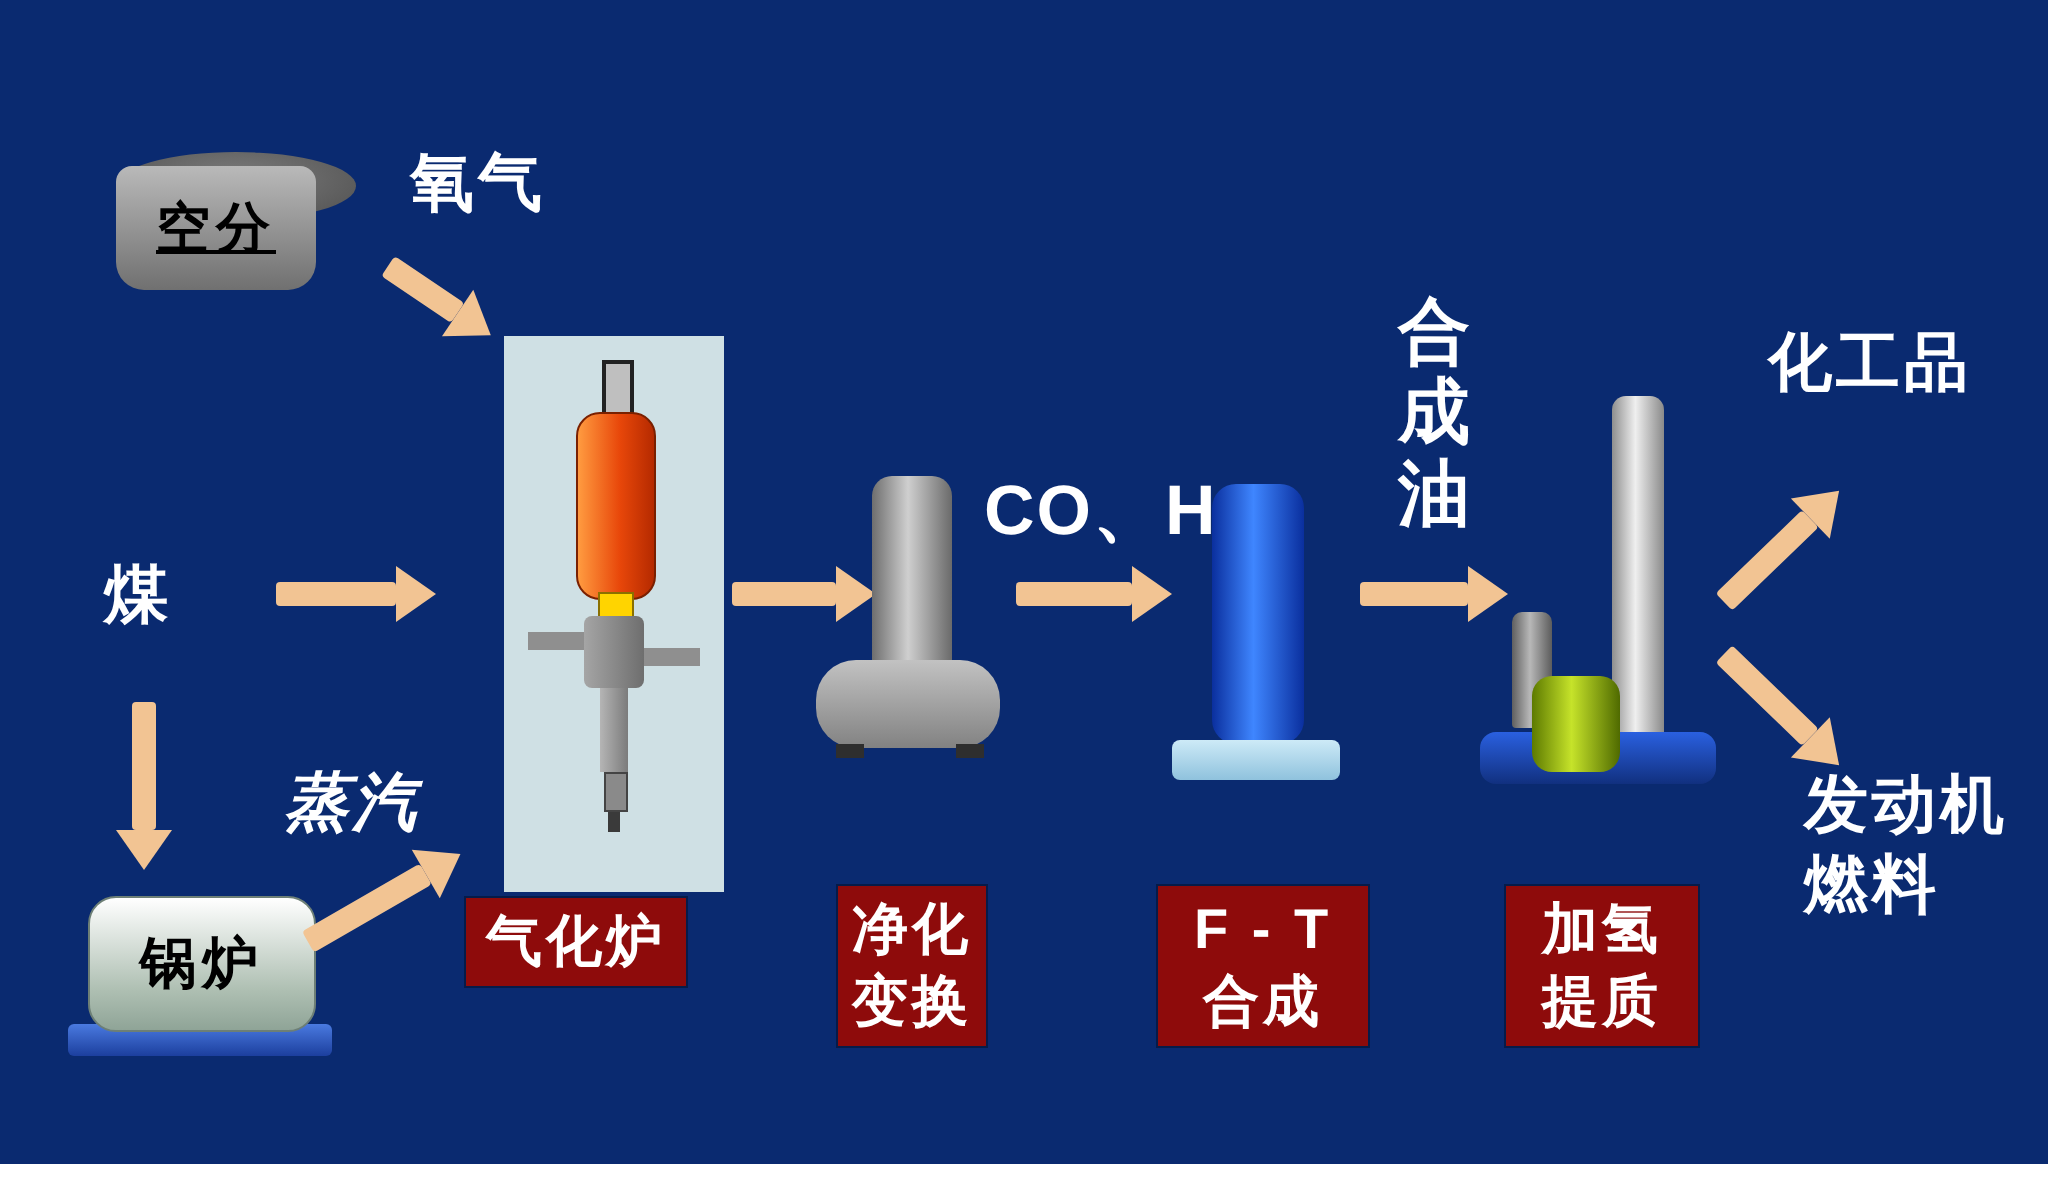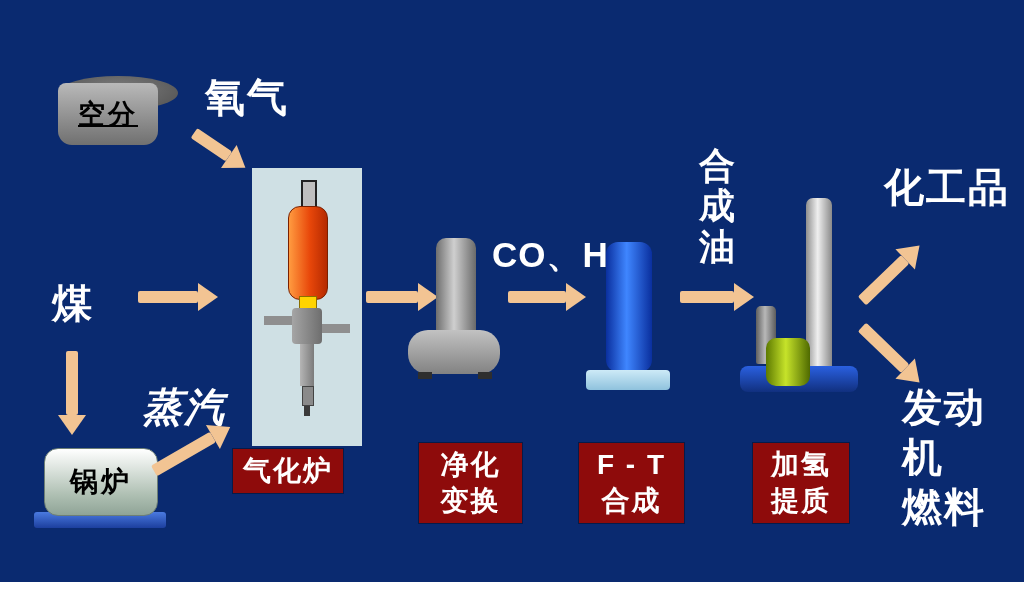--- a/index.html
+++ b/index.html
@@ -4,21 +4,21 @@
 <style>
   :root{
     --background:#0a2a70;
     --arrow:#f2c493;
     --label-box:#8e0b0b;
     --panel:#cfe0e4;
   }
   html,body{margin:0;padding:0;}
   body{font-family:"Liberation Sans","DejaVu Sans",sans-serif;background:#000;}
   .stage{position:relative;width:1024px;height:590px;background:var(--background);overflow:hidden;}
-  .txt{position:absolute;color:#fff;font-weight:700;font-size:40px;letter-spacing:2px;}
+  .txt{position:absolute;color:#fff;font-weight:700;font-size:32px;letter-spacing:2px;}
   .vtxt{position:absolute;color:#fff;font-weight:700;font-size:36px;line-height:1.12;width:42px;word-break:break-all;text-align:center;letter-spacing:0;}
   .two-line{line-height:1.25;}
   
   .arrow{position:absolute;height:30px;transform-origin:left center;}
   .arrow .shaft{position:absolute;left:0;top:50%;transform:translateY(-50%);height:12px;width:calc(100% - 20px);background:var(--arrow);border-radius:2px;}
   .arrow .head{position:absolute;right:0;top:50%;transform:translateY(-50%);width:0;height:0;
     border-left:20px solid var(--arrow);border-top:14px solid transparent;border-bottom:14px solid transparent;}
   
   .plabel{position:absolute;background:var(--label-box);color:#fff;font-weight:700;font-size:28px;
     display:flex;flex-direction:column;align-items:center;justify-content:center;line-height:1.3;letter-spacing:2px;
@@ -120,21 +120,21 @@
 
   <div class="purifier">
     <div class="p-cyl"></div>
     <div class="p-base"></div>
     <div class="p-foot" style="left:10px;"></div>
     <div class="p-foot" style="left:70px;"></div>
   </div>
   <div class="txt" style="left:492px;top:232px;font-size:35px;letter-spacing:1px;">
     <span>CO、H</span><span class="sub">2</span>
   </div>
-  <div class="plabel" style="left:419px;top:443px;width:103px;height:80px;">
+  <div class="plabel" style="left:419px;top:443px;width:74px;height:80px;">
     <span>净化</span>
     <span>变换</span>
   </div>
 
   <div class="arrow" style="left:508px;top:282px;width:78px;">
     <div class="shaft"></div>
     <div class="head"></div>
   </div>
 
   <div class="ft">

